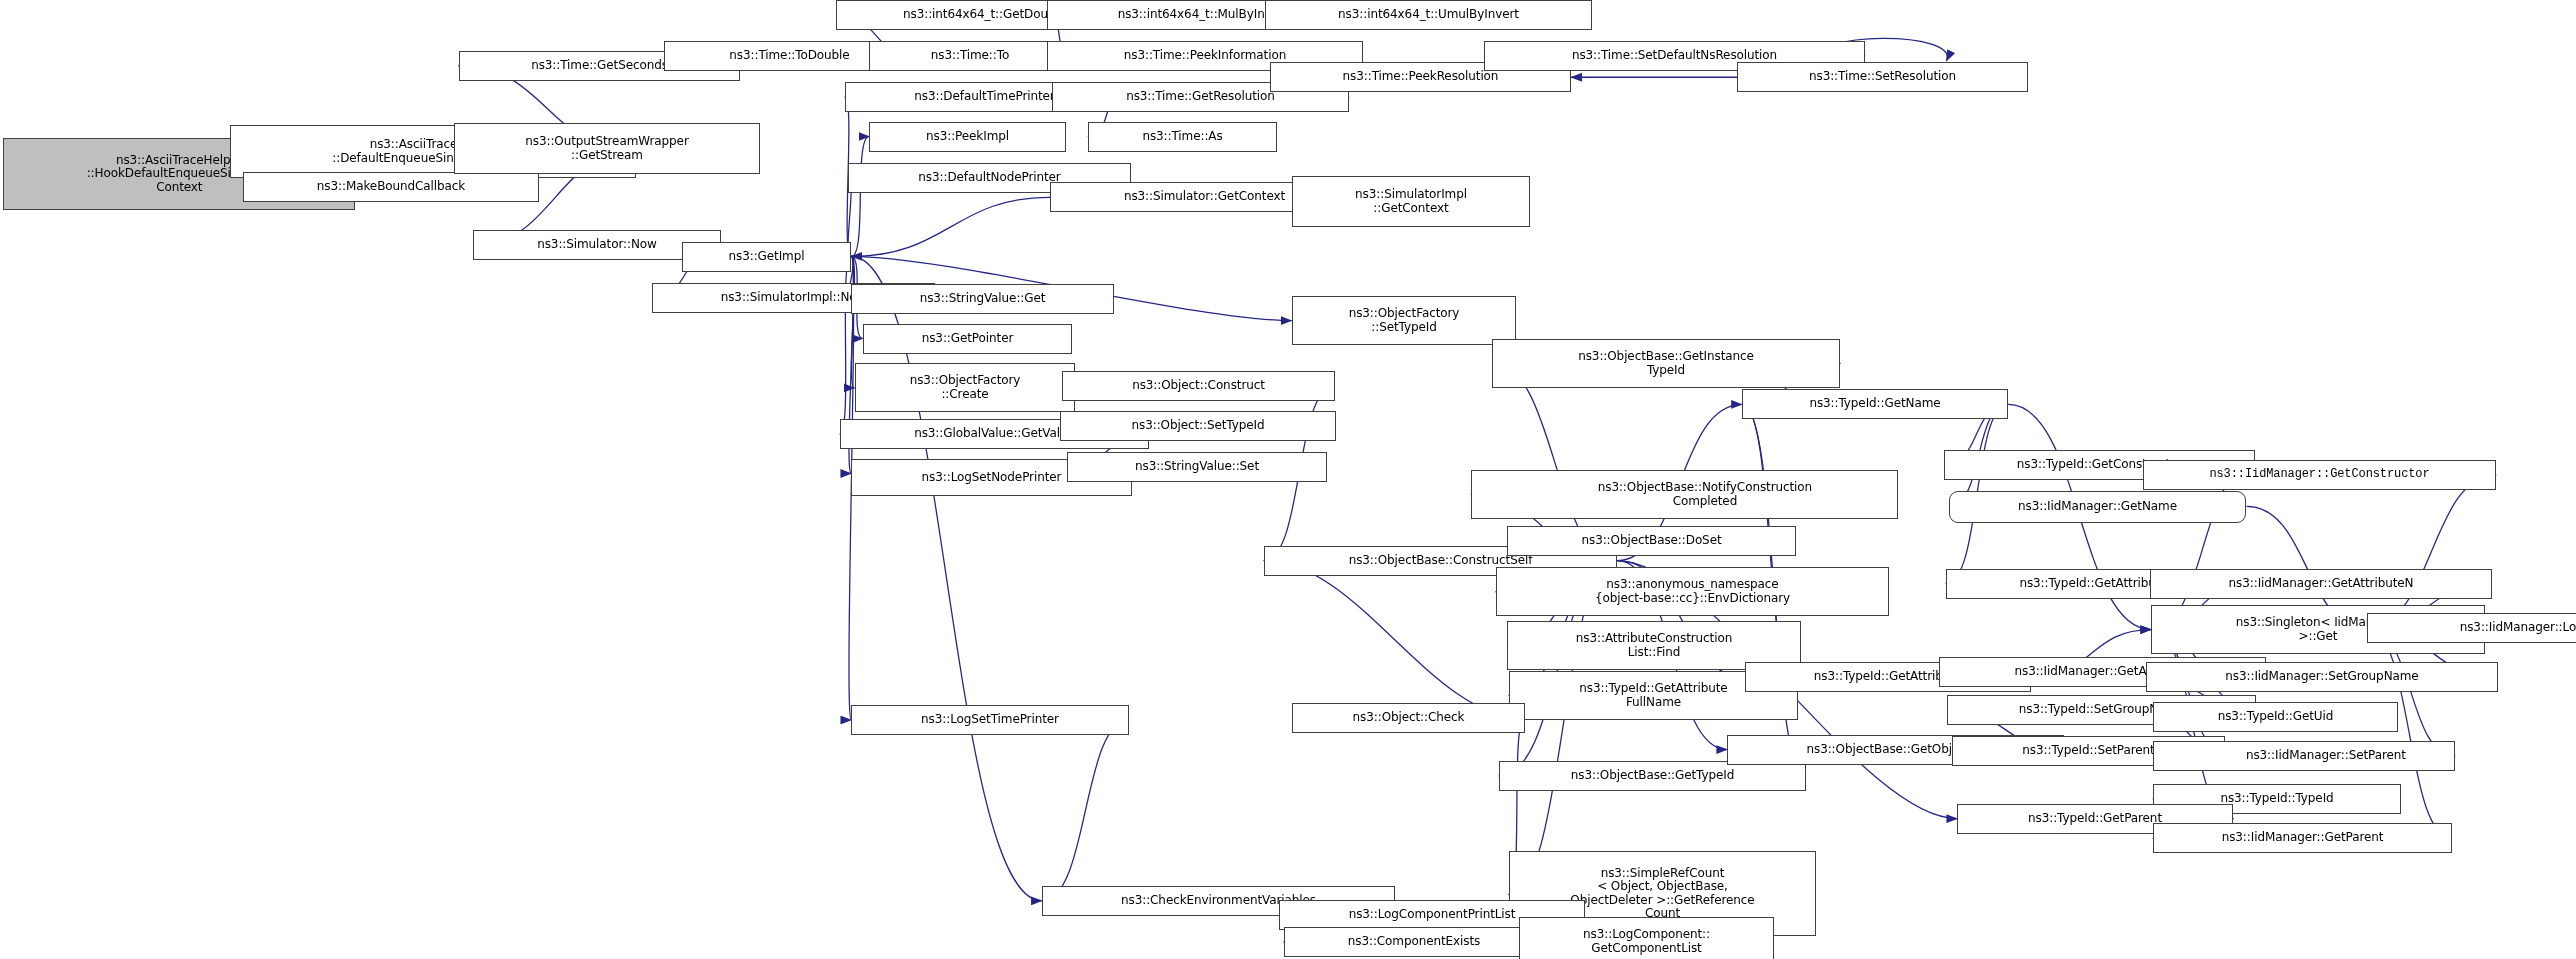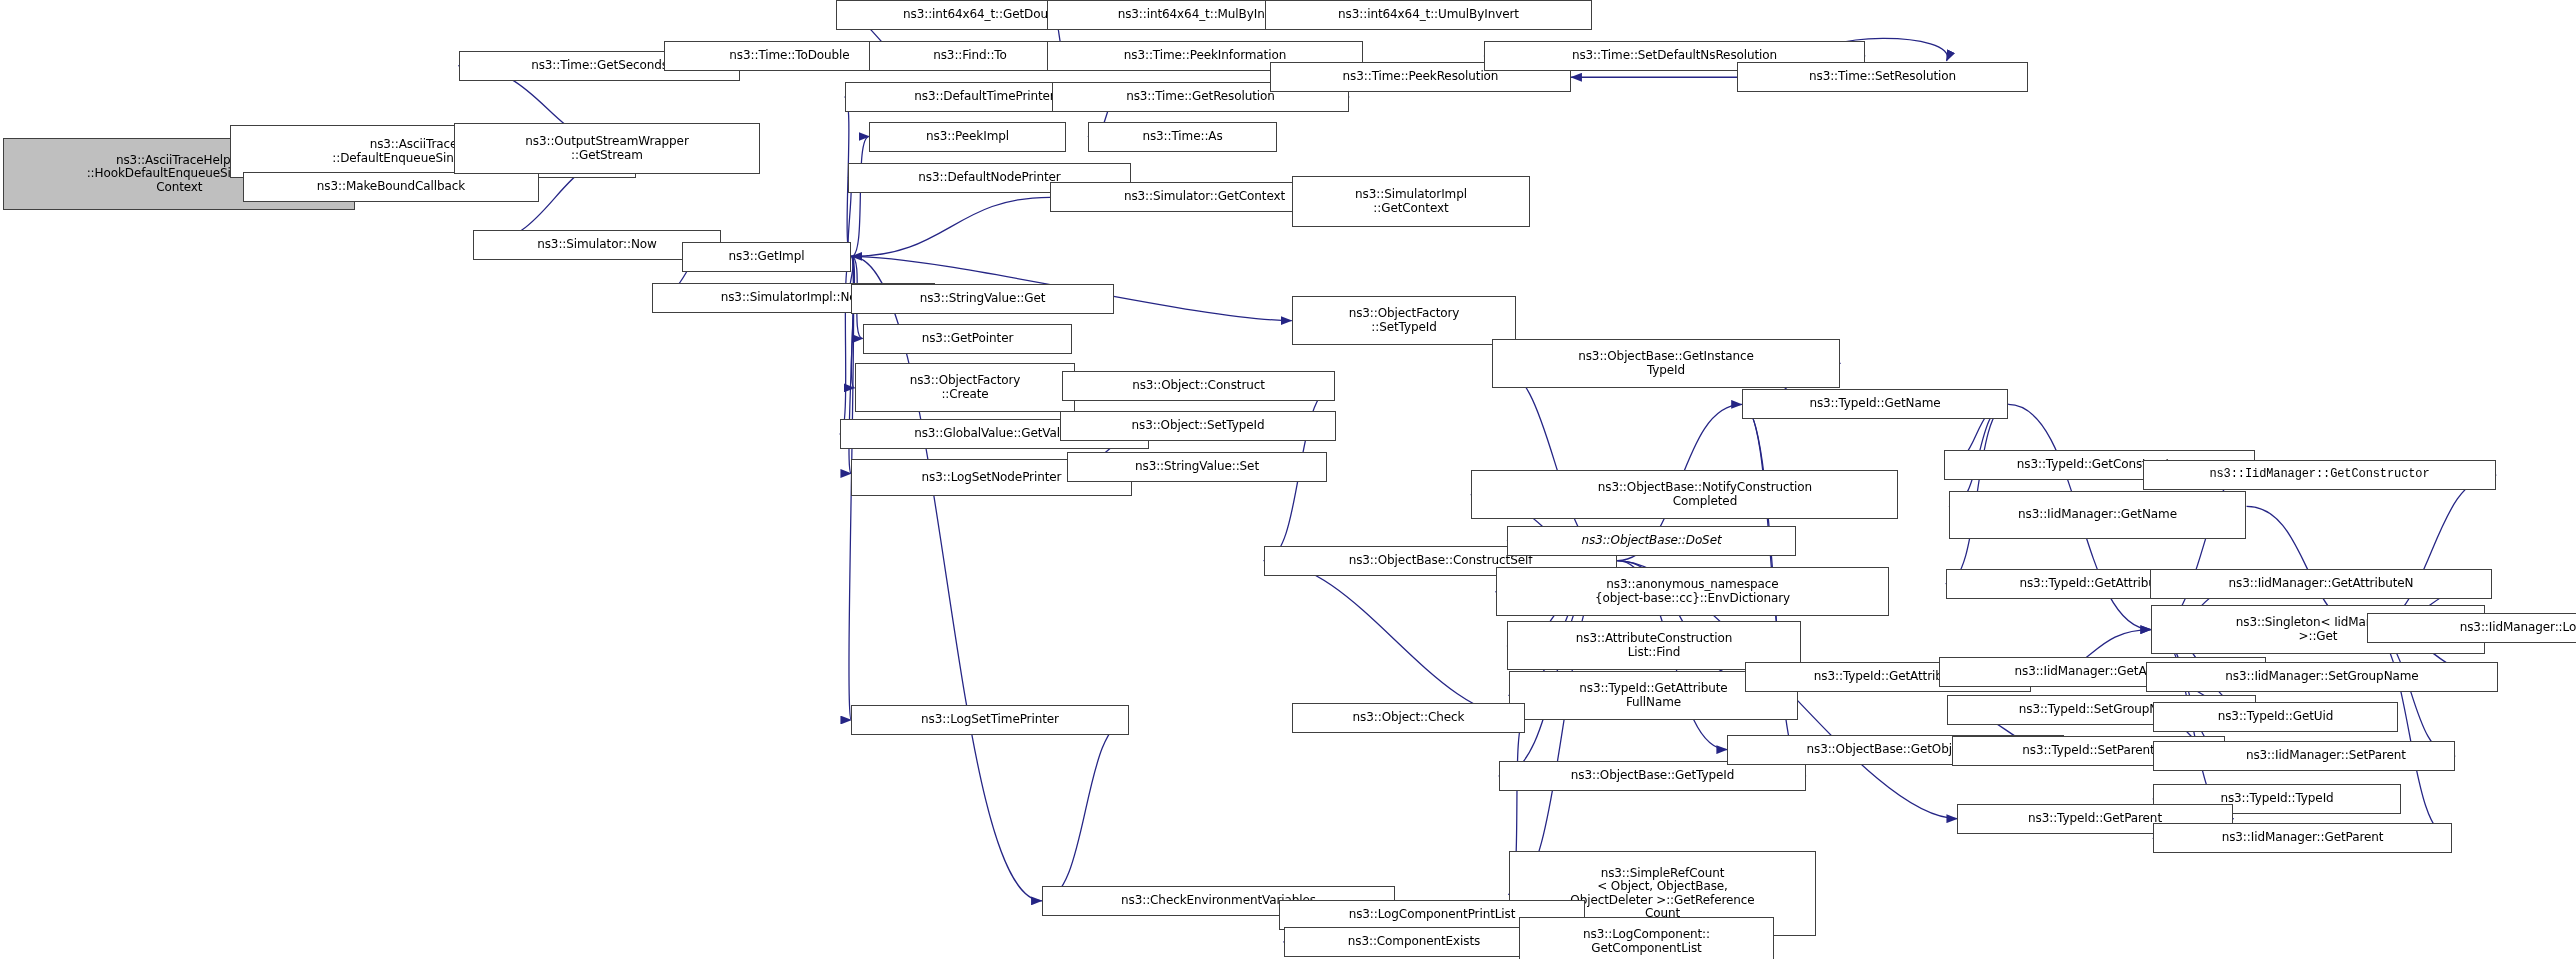--- a/index.html
+++ b/index.html
@@ -158,21 +158,21 @@
 ::HookDefaultEnqueueSinkWith
 Context</span></div>
       <div class="node" style="left: 230px; top: 125px; width: 406px; height: 53px;"><span class="node-label">ns3::AsciiTraceHelper
 ::DefaultEnqueueSinkWithContext</span></div>
       <div class="node" style="left: 243px; top: 172px; width: 296px; height: 30px;"><span class="node-label">ns3::MakeBoundCallback</span></div>
       <div class="node" style="left: 454px; top: 123px; width: 306px; height: 51px;"><span class="node-label">ns3::OutputStreamWrapper
 ::GetStream</span></div>
       <div class="node" style="left: 459px; top: 51px; width: 281px; height: 30px;"><span class="node-label">ns3::Time::GetSeconds</span></div>
       <div class="node" style="left: 664px; top: 41px; width: 251px; height: 30px;"><span class="node-label">ns3::Time::ToDouble</span></div>
       <div class="node" style="left: 836px; top: 0px; width: 297px; height: 30px;"><span class="node-label">ns3::int64x64_t::GetDouble</span></div>
-      <div class="node" style="left: 869px; top: 41px; width: 202px; height: 30px;"><span class="node-label">ns3::Find::To</span></div>
+      <div class="node" style="left: 869px; top: 41px; width: 202px; height: 30px;"><span class="node-label">ns3::Time::To</span></div>
       <div class="node" style="left: 1047px; top: 0px; width: 312px; height: 30px;"><span class="node-label">ns3::int64x64_t::MulByInvert</span></div>
       <div class="node" style="left: 1265px; top: 0px; width: 327px; height: 30px;"><span class="node-label">ns3::int64x64_t::UmulByInvert</span></div>
       <div class="node" style="left: 1047px; top: 41px; width: 316px; height: 30px;"><span class="node-label">ns3::Time::PeekInformation</span></div>
       <div class="node" style="left: 845px; top: 82px; width: 279px; height: 30px;"><span class="node-label">ns3::DefaultTimePrinter</span></div>
       <div class="node" style="left: 1052px; top: 82px; width: 297px; height: 30px;"><span class="node-label">ns3::Time::GetResolution</span></div>
       <div class="node" style="left: 1270px; top: 62px; width: 301px; height: 30px;"><span class="node-label">ns3::Time::PeekResolution</span></div>
       <div class="node" style="left: 1484px; top: 41px; width: 381px; height: 30px;"><span class="node-label">ns3::Time::SetDefaultNsResolution</span></div>
       <div class="node" style="left: 1737px; top: 62px; width: 291px; height: 30px;"><span class="node-label">ns3::Time::SetResolution</span></div>
       <div class="node" style="left: 869px; top: 122px; width: 197px; height: 30px;"><span class="node-label">ns3::PeekImpl</span></div>
       <div class="node" style="left: 1088px; top: 122px; width: 189px; height: 30px;"><span class="node-label">ns3::Time::As</span></div>
@@ -193,37 +193,37 @@
 ::SetTypeId</span></div>
       <div class="node" style="left: 1062px; top: 371px; width: 273px; height: 30px;"><span class="node-label">ns3::Object::Construct</span></div>
       <div class="node" style="left: 1060px; top: 411px; width: 276px; height: 30px;"><span class="node-label">ns3::Object::SetTypeId</span></div>
       <div class="node" style="left: 1067px; top: 452px; width: 260px; height: 30px;"><span class="node-label">ns3::StringValue::Set</span></div>
       <div class="node" style="left: 851px; top: 705px; width: 278px; height: 30px;"><span class="node-label">ns3::LogSetTimePrinter</span></div>
       <div class="node" style="left: 1264px; top: 546px; width: 353px; height: 30px;"><span class="node-label">ns3::ObjectBase::ConstructSelf</span></div>
       <div class="node" style="left: 1492px; top: 339px; width: 348px; height: 49px;"><span class="node-label">ns3::ObjectBase::GetInstance
 TypeId</span></div>
       <div class="node" style="left: 1471px; top: 470px; width: 427px; height: 49px; padding-left: 44px;"><span class="node-label">ns3::ObjectBase::NotifyConstruction
 Completed</span></div>
-      <div class="node" style="left: 1507px; top: 526px; width: 289px; height: 30px; font-style: italic;"><span class="node-label">ns3::ObjectBase::DoSet</span></div>
+      <div class="node" style="left: 1507px; top: 526px; width: 289px; height: 30px;"><span class="node-label">ns3::ObjectBase::DoSet</span></div>
       <div class="node" style="left: 1496px; top: 567px; width: 393px; height: 49px;"><span class="node-label">ns3::anonymous_namespace
 {object-base::cc}::EnvDictionary</span></div>
       <div class="node" style="left: 1507px; top: 621px; width: 294px; height: 49px;"><span class="node-label">ns3::AttributeConstruction
 List::Find</span></div>
       <div class="node" style="left: 1509px; top: 671px; width: 289px; height: 49px;"><span class="node-label">ns3::TypeId::GetAttribute
 FullName</span></div>
       <div class="node" style="left: 1292px; top: 703px; width: 233px; height: 30px;"><span class="node-label">ns3::Object::Check</span></div>
       <div class="node" style="left: 1499px; top: 761px; width: 307px; height: 30px;"><span class="node-label">ns3::ObjectBase::GetTypeId</span></div>
       <div class="node" style="left: 1509px; top: 851px; width: 307px; height: 85px;"><span class="node-label">ns3::SimpleRefCount
 &lt; Object, ObjectBase,
 ObjectDeleter &gt;::GetReference
 Count</span></div>
       <div class="node" style="left: 1742px; top: 389px; width: 266px; height: 30px;"><span class="node-label">ns3::TypeId::GetName</span></div>
       <div class="node" style="left: 1944px; top: 450px; width: 311px; height: 30px;"><span class="node-label">ns3::TypeId::GetConstructor</span></div>
       <div class="node" style="left: 2143px; top: 460px; width: 353px; height: 30px; font-family: Liberation Mono, monospace;"><span class="node-label">ns3::IidManager::GetConstructor</span></div>
-      <div class="node" style="left: 1949px; top: 491px; width: 297px; height: 48px;"><span class="node-label">ns3::IidManager::GetName</span></div>
+      <div class="node" style="left: 1949px; top: 491px; width: 297px; height: 32px; border-radius: 9px;"><span class="node-label">ns3::IidManager::GetName</span></div>
       <div class="node" style="left: 1946px; top: 569px; width: 304px; height: 30px;"><span class="node-label">ns3::TypeId::GetAttributeN</span></div>
       <div class="node" style="left: 2150px; top: 569px; width: 342px; height: 30px;"><span class="node-label">ns3::IidManager::GetAttributeN</span></div>
       <div class="node" style="left: 2151px; top: 605px; width: 334px; height: 49px;"><span class="node-label">ns3::Singleton&lt; IidManager
 &gt;::Get</span></div>
       <div class="node" style="left: 2367px; top: 613px; width: 399px; height: 30px;"><span class="node-label">ns3::IidManager::LookupInformation</span></div>
       <div class="node" style="left: 1745px; top: 662px; width: 286px; height: 30px;"><span class="node-label">ns3::TypeId::GetAttribute</span></div>
       <div class="node" style="left: 1939px; top: 657px; width: 327px; height: 30px;"><span class="node-label">ns3::IidManager::GetAttribute</span></div>
       <div class="node" style="left: 2146px; top: 662px; width: 352px; height: 30px;"><span class="node-label">ns3::IidManager::SetGroupName</span></div>
       <div class="node" style="left: 1947px; top: 695px; width: 309px; height: 30px;"><span class="node-label">ns3::TypeId::SetGroupName</span></div>
       <div class="node" style="left: 2153px; top: 702px; width: 245px; height: 30px;"><span class="node-label">ns3::TypeId::GetUid</span></div>

